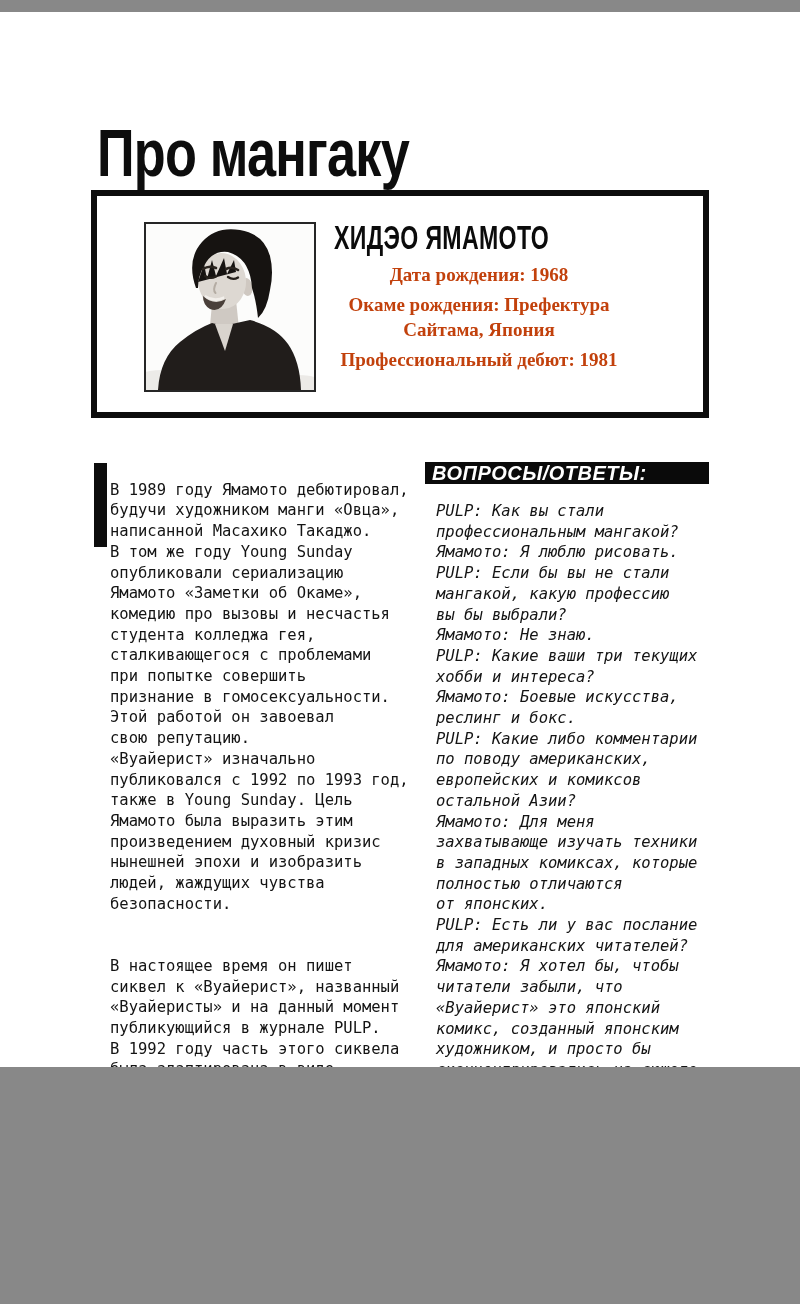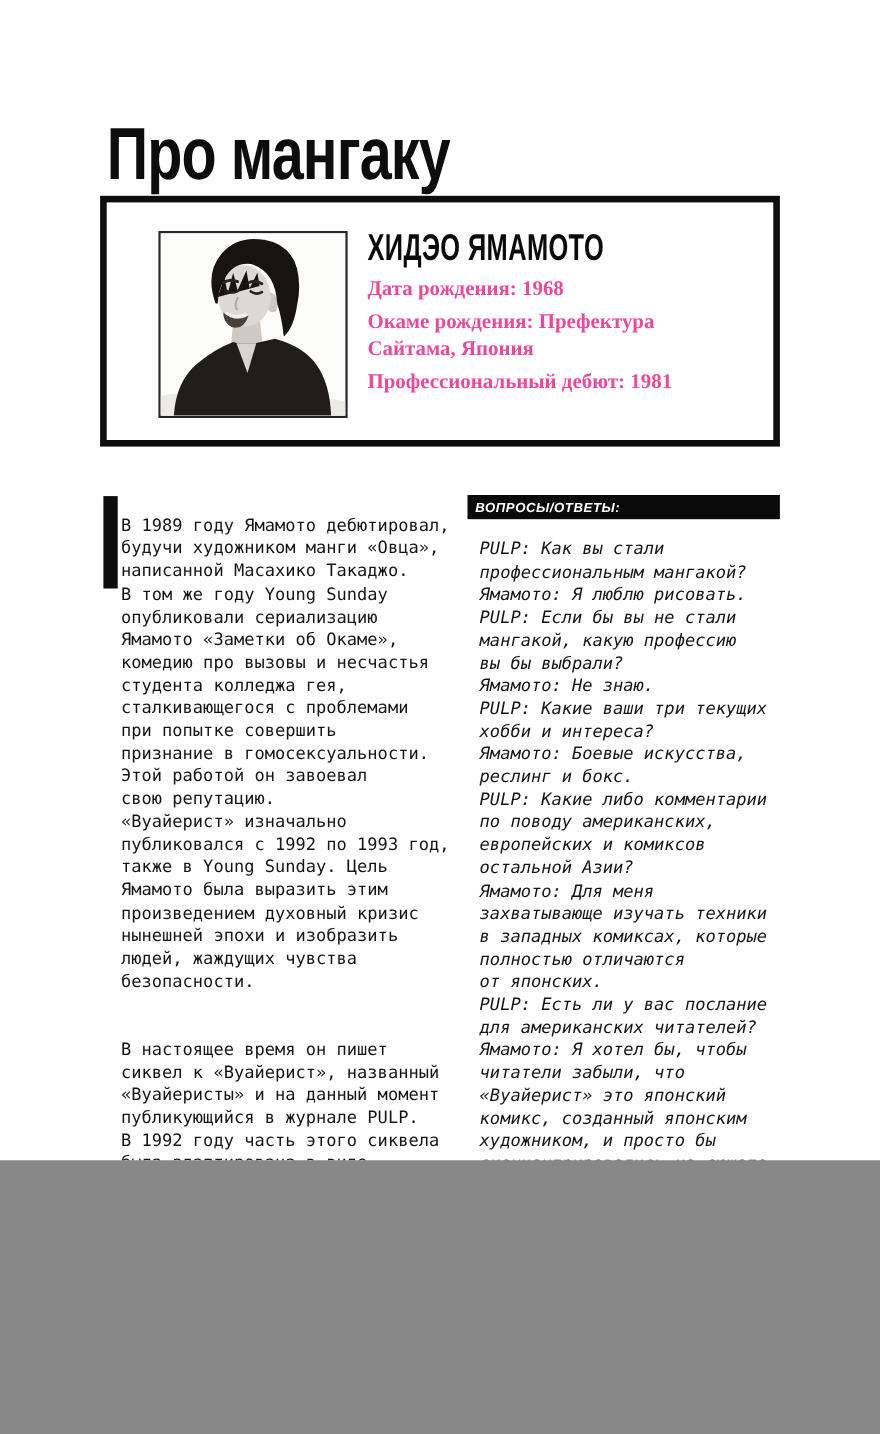--- a/index.html
+++ b/index.html
@@ -6,21 +6,21 @@
     --ink:#0d0d0d;
     --paper:#ffffff;
     --bar-bg:#0a0a0a;
     --bar-text:#ffffff;
   }
   html,body{margin:0;padding:0;background:#888;}
   .page{
     position:relative;
     width:800px;height:1055px;
     background:var(--paper);
-    margin:0 auto;
+    margin:12px auto;
     overflow:hidden;
     font-family:"Liberation Sans", sans-serif;
     color:var(--ink);
   }
   
   .page-title{
     position:absolute;left:97px;top:62px;
     font-size:67px;font-weight:bold;line-height:1;
     letter-spacing:-1px;white-space:nowrap;
     transform:scaleX(.78);transform-origin:0 0;
@@ -45,21 +45,21 @@
   .profile-name{
     position:absolute;left:237px;top:24px;
     font-size:34px;font-weight:bold;line-height:1;
     white-space:nowrap;letter-spacing:.5px;
     transform:scaleX(.68);transform-origin:0 0;
     color:#0b0b0b;
   }
   .profile-details{
     position:absolute;left:237px;top:66px;width:290px;
     font-family:"Liberation Serif", serif;
-    font-weight:600;font-size:19px;line-height:25px;color:#ec4899;
+    font-weight:600;font-size:19px;line-height:25px;color:#c2410c;text-align:center;
   }
   .profile-details .detail{margin:0 0 5px 0;}
   
   .mono{
     font-family:"DejaVu Sans Mono", monospace;
     font-size:15.5px;line-height:20.7px;color:#141414;
     white-space:pre-line;
   }
   .bio-col{position:absolute;left:110px;top:447px;width:322px;}
   .bio-col p{margin:0 0 20.7px 0;}
@@ -67,21 +67,21 @@
     position:absolute;left:94px;top:451px;width:13px;height:84px;
     background:var(--ink);
   }
   .qa-header{
     position:absolute;left:425px;top:450px;width:284px;height:22px;
     background:var(--bar-bg);box-sizing:border-box;
   }
   .qa-header span{
     display:block;padding-left:7px;
     color:var(--bar-text);
-    font-style:italic;font-weight:bold;font-size:12px;line-height:22px;
+    font-style:italic;font-weight:bold;font-size:20px;line-height:22px;
     letter-spacing:.5px;white-space:nowrap;
   }
   .qa-col{position:absolute;left:436px;top:489px;width:294px;font-style:italic;}
 </style>
 </head>
 <body>
 
 <div class="page">
 
   <h1 class="page-title">Про мангаку</h1>

